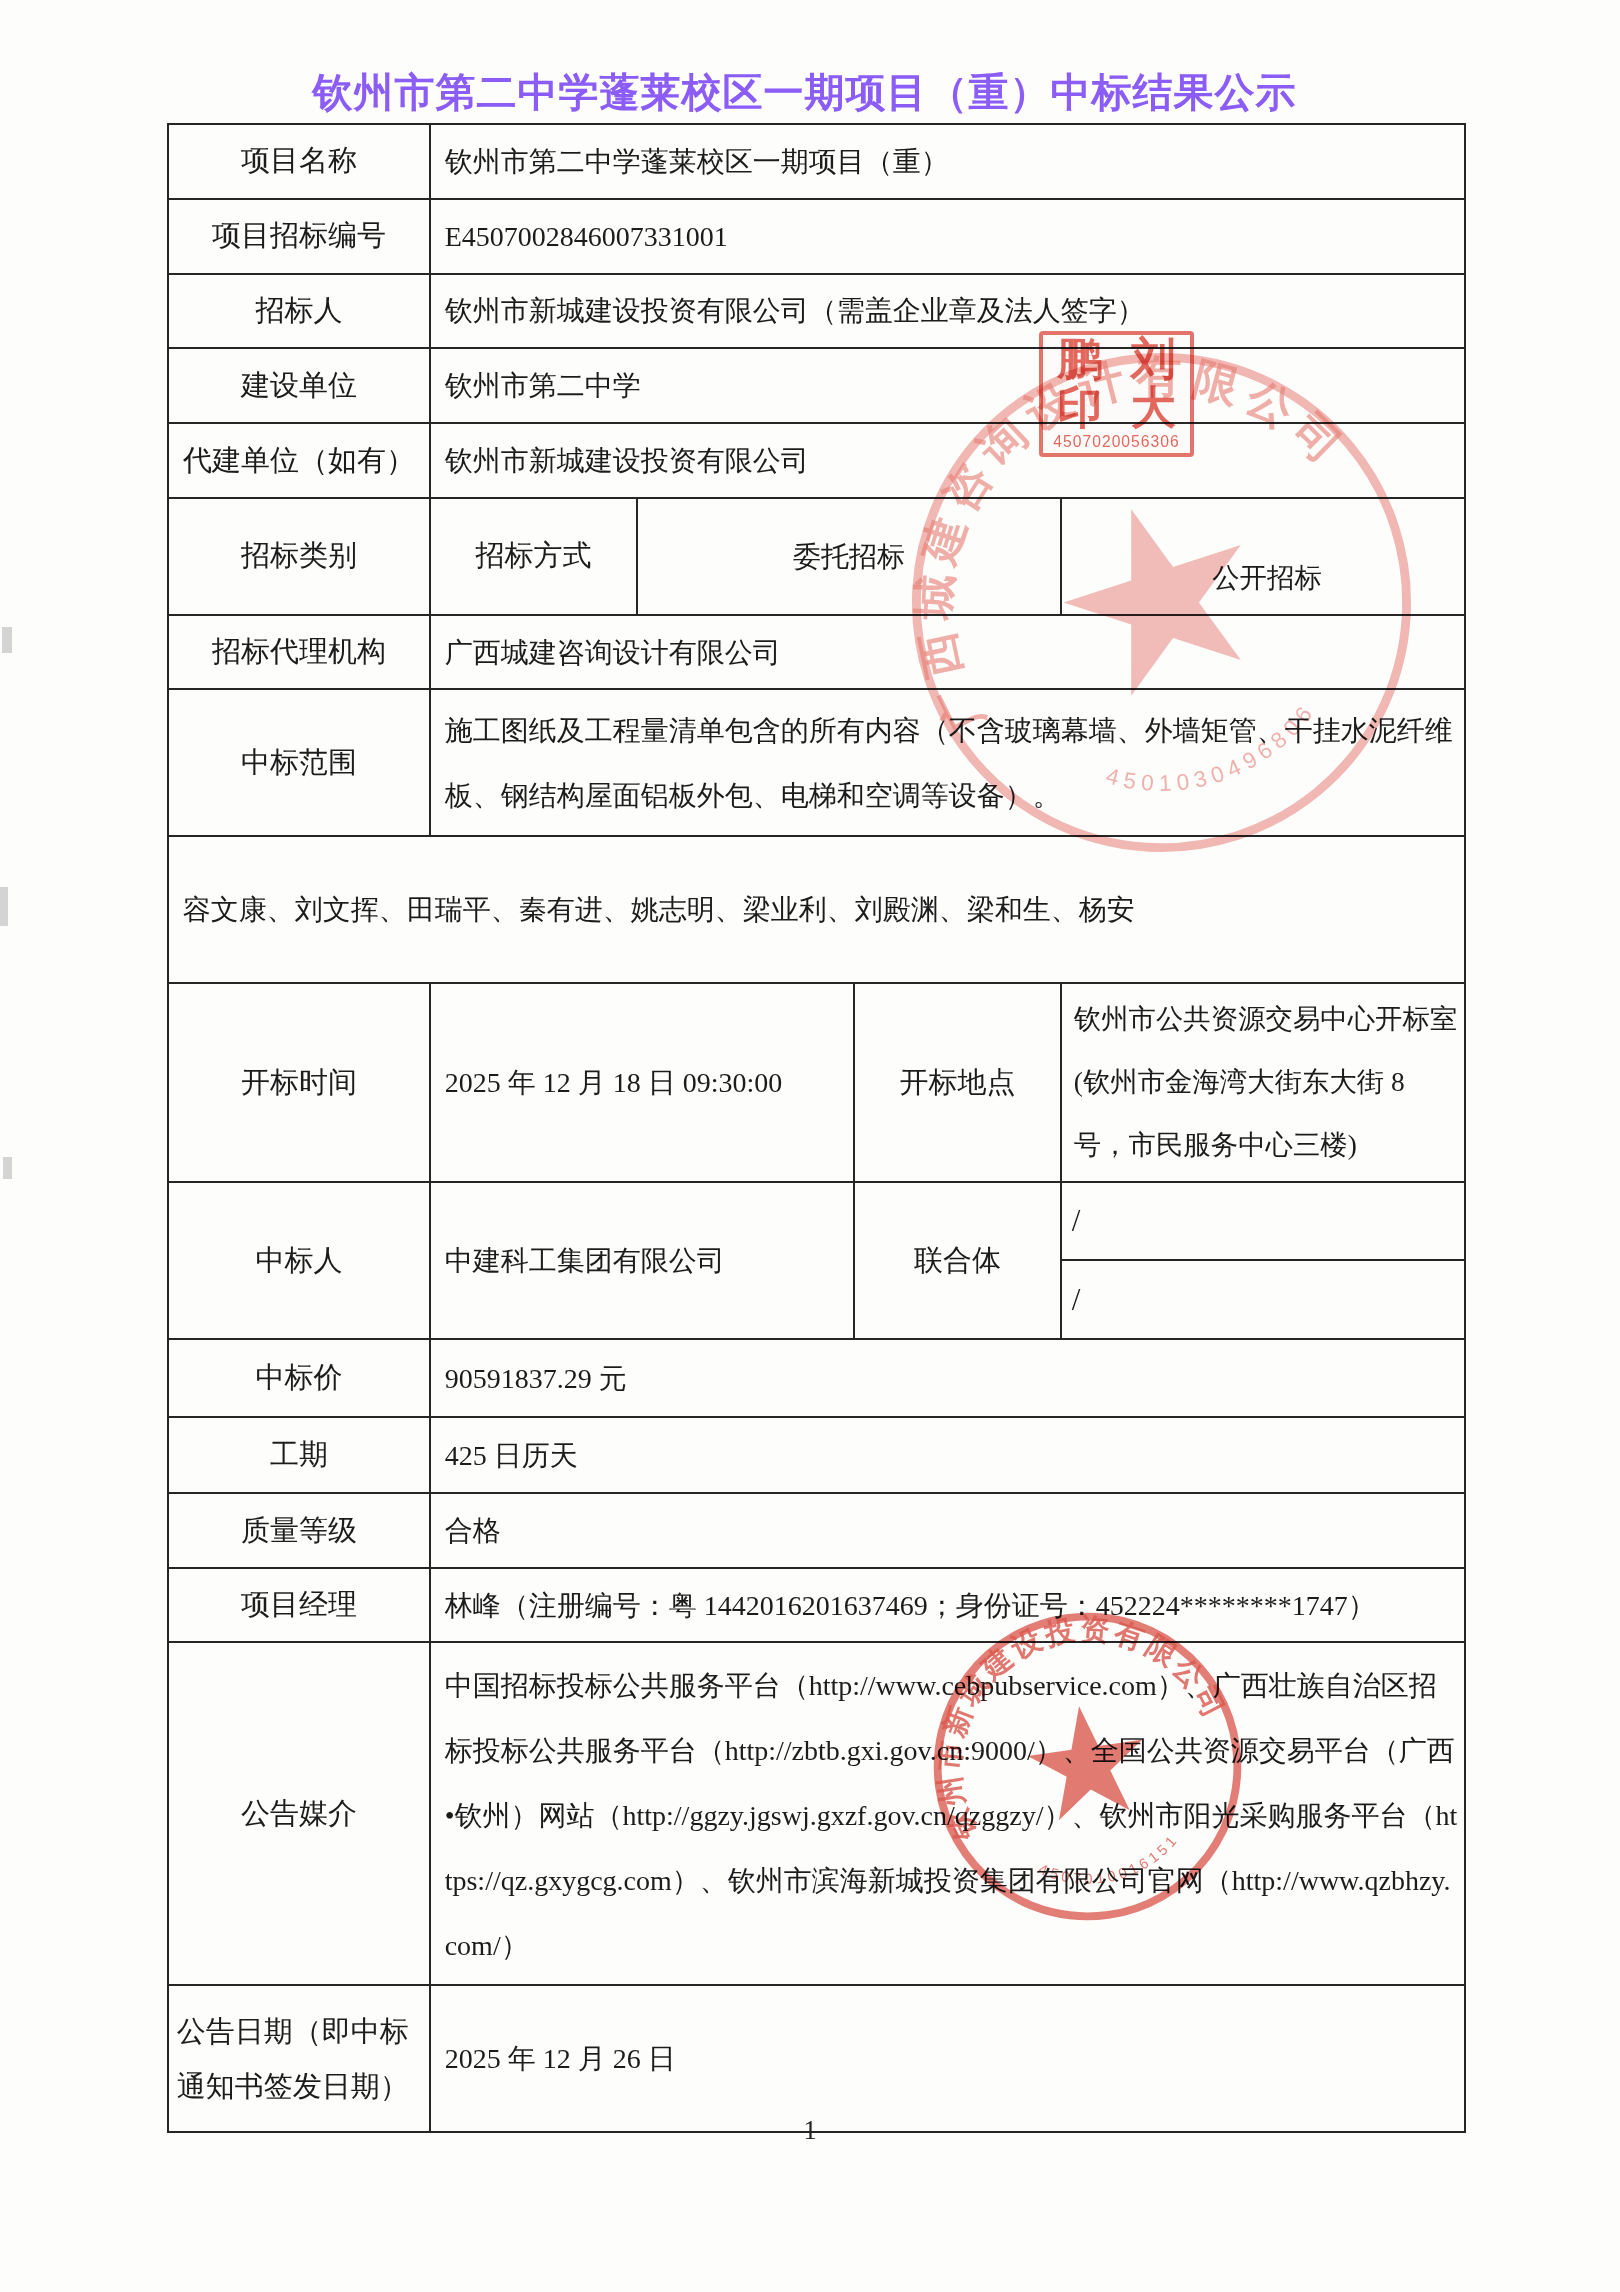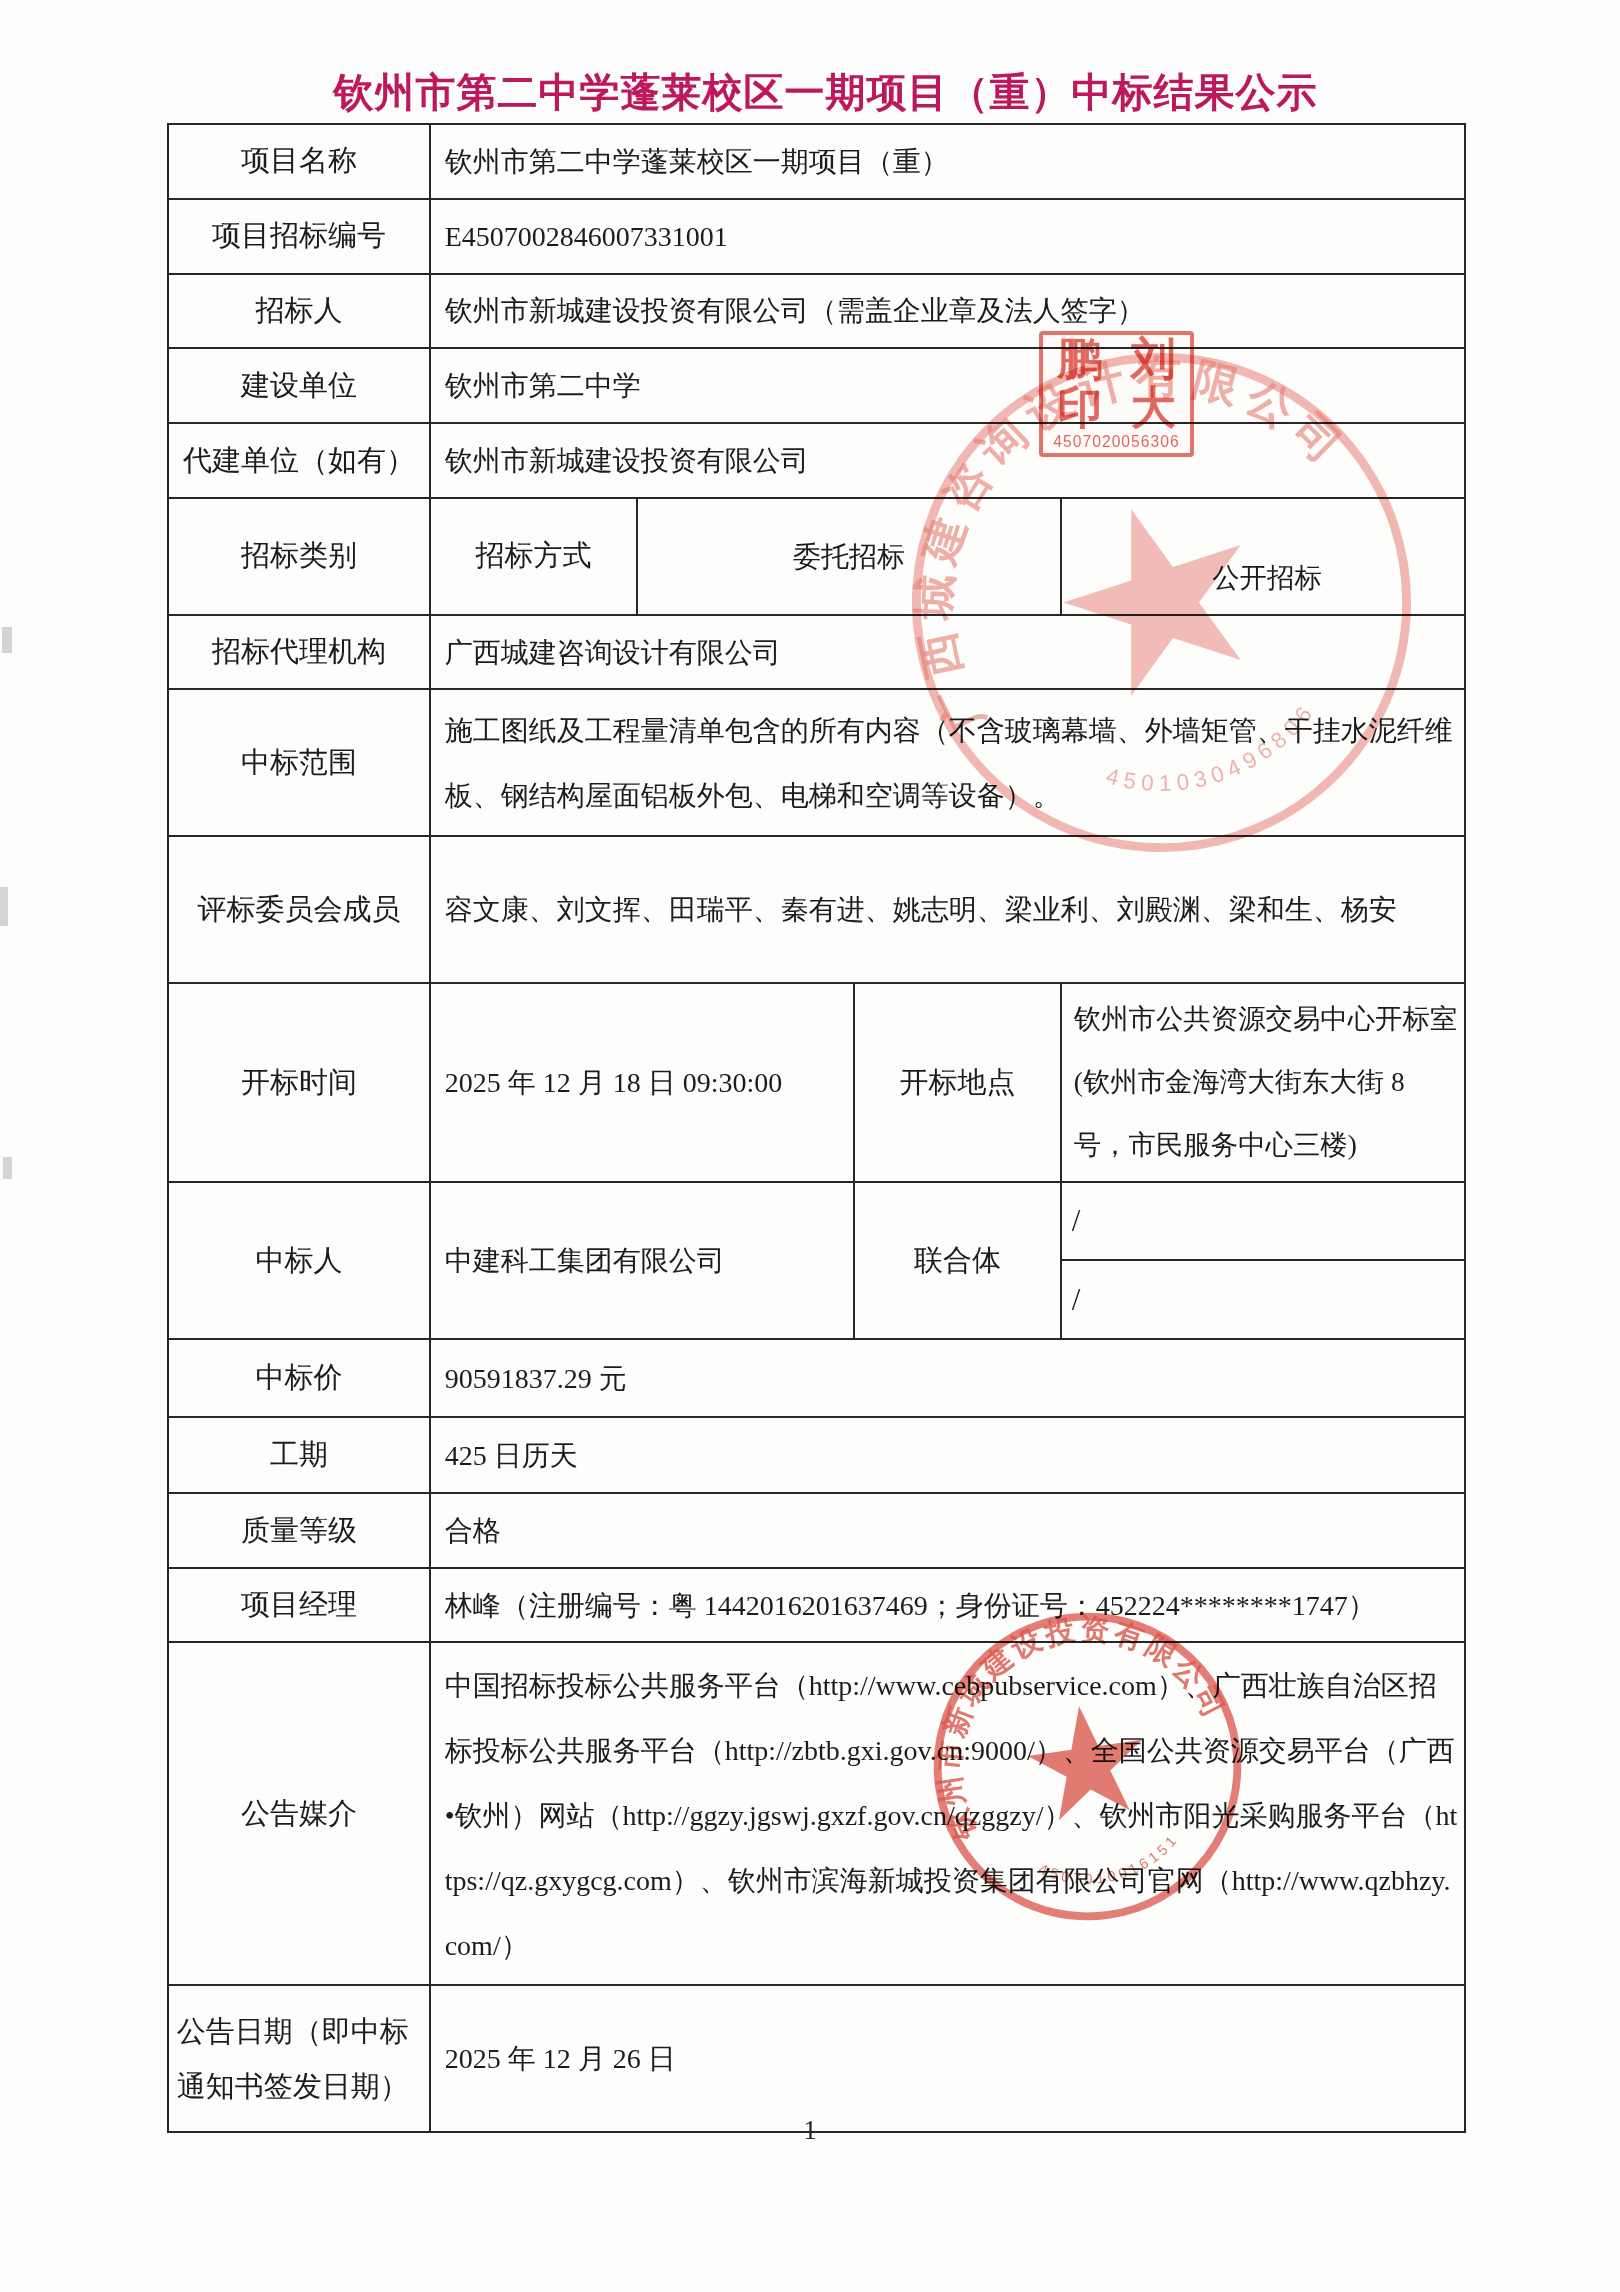--- a/index.html
+++ b/index.html
@@ -2,22 +2,22 @@
 <html><head>
 <meta charset="utf-8">
 <style>
   html,body{margin:0;padding:0;background:#888;}
   #page{
     position:relative;width:1620px;height:2293px;background:#fdfdfc;
     font-family:"Liberation Serif","DejaVu Serif",serif;color:#1c1c1c;
     overflow:hidden;margin:0 auto;
   }
   #doc-title{
-    position:absolute;left:176px;top:65px;width:1299px;text-align:center;
-    font-size:40px;font-weight:bold;letter-spacing:1px;color:#be185d;
+    position:absolute;left:155px;top:65px;width:1299px;text-align:center;
+    font-size:40px;font-weight:bold;letter-spacing:1px;color:#8b5cf6;
   }
   
   #tbl{
     position:absolute;left:167px;top:123px;width:1299px;
     border:2px solid #262626;box-sizing:border-box;font-size:28px;
   }
   .row{display:flex;border-bottom:2px solid #262626;box-sizing:border-box;align-items:stretch;}
   .row:last-child{border-bottom:none;}
   .cell{border-right:2px solid #262626;box-sizing:border-box;display:flex;align-items:center;}
   .cell:last-child{border-right:none;}
@@ -102,21 +102,20 @@
       <div class="cell lbl">招标代理机构</div>
       <div class="cell val">广西城建咨询设计有限公司</div>
     </div>
 
     <div class="row h150">
       <div class="cell lbl">中标范围</div>
       <div class="cell val">施工图纸及工程量清单包含的所有内容（不含玻璃幕墙、外墙矩管、干挂水泥纤维板、钢结构屋面铝板外包、电梯和空调等设备）。</div>
     </div>
 
     <div class="row h150">
-      <div class="cell lbl">评标委员会成员</div>
       <div class="cell val">容文康、刘文挥、田瑞平、秦有进、姚志明、梁业利、刘殿渊、梁和生、杨安</div>
     </div>
 
     <div class="row h200">
       <div class="cell lbl">开标时间</div>
       <div class="cell val val4mid">2025 年 12 月 18 日 09:30:00</div>
       <div class="cell lbl2">开标地点</div>
       <div class="cell val2">钦州市公共资源交易中心开标室(钦州市金海湾大街东大街 8 号，市民服务中心三楼)</div>
     </div>
 

